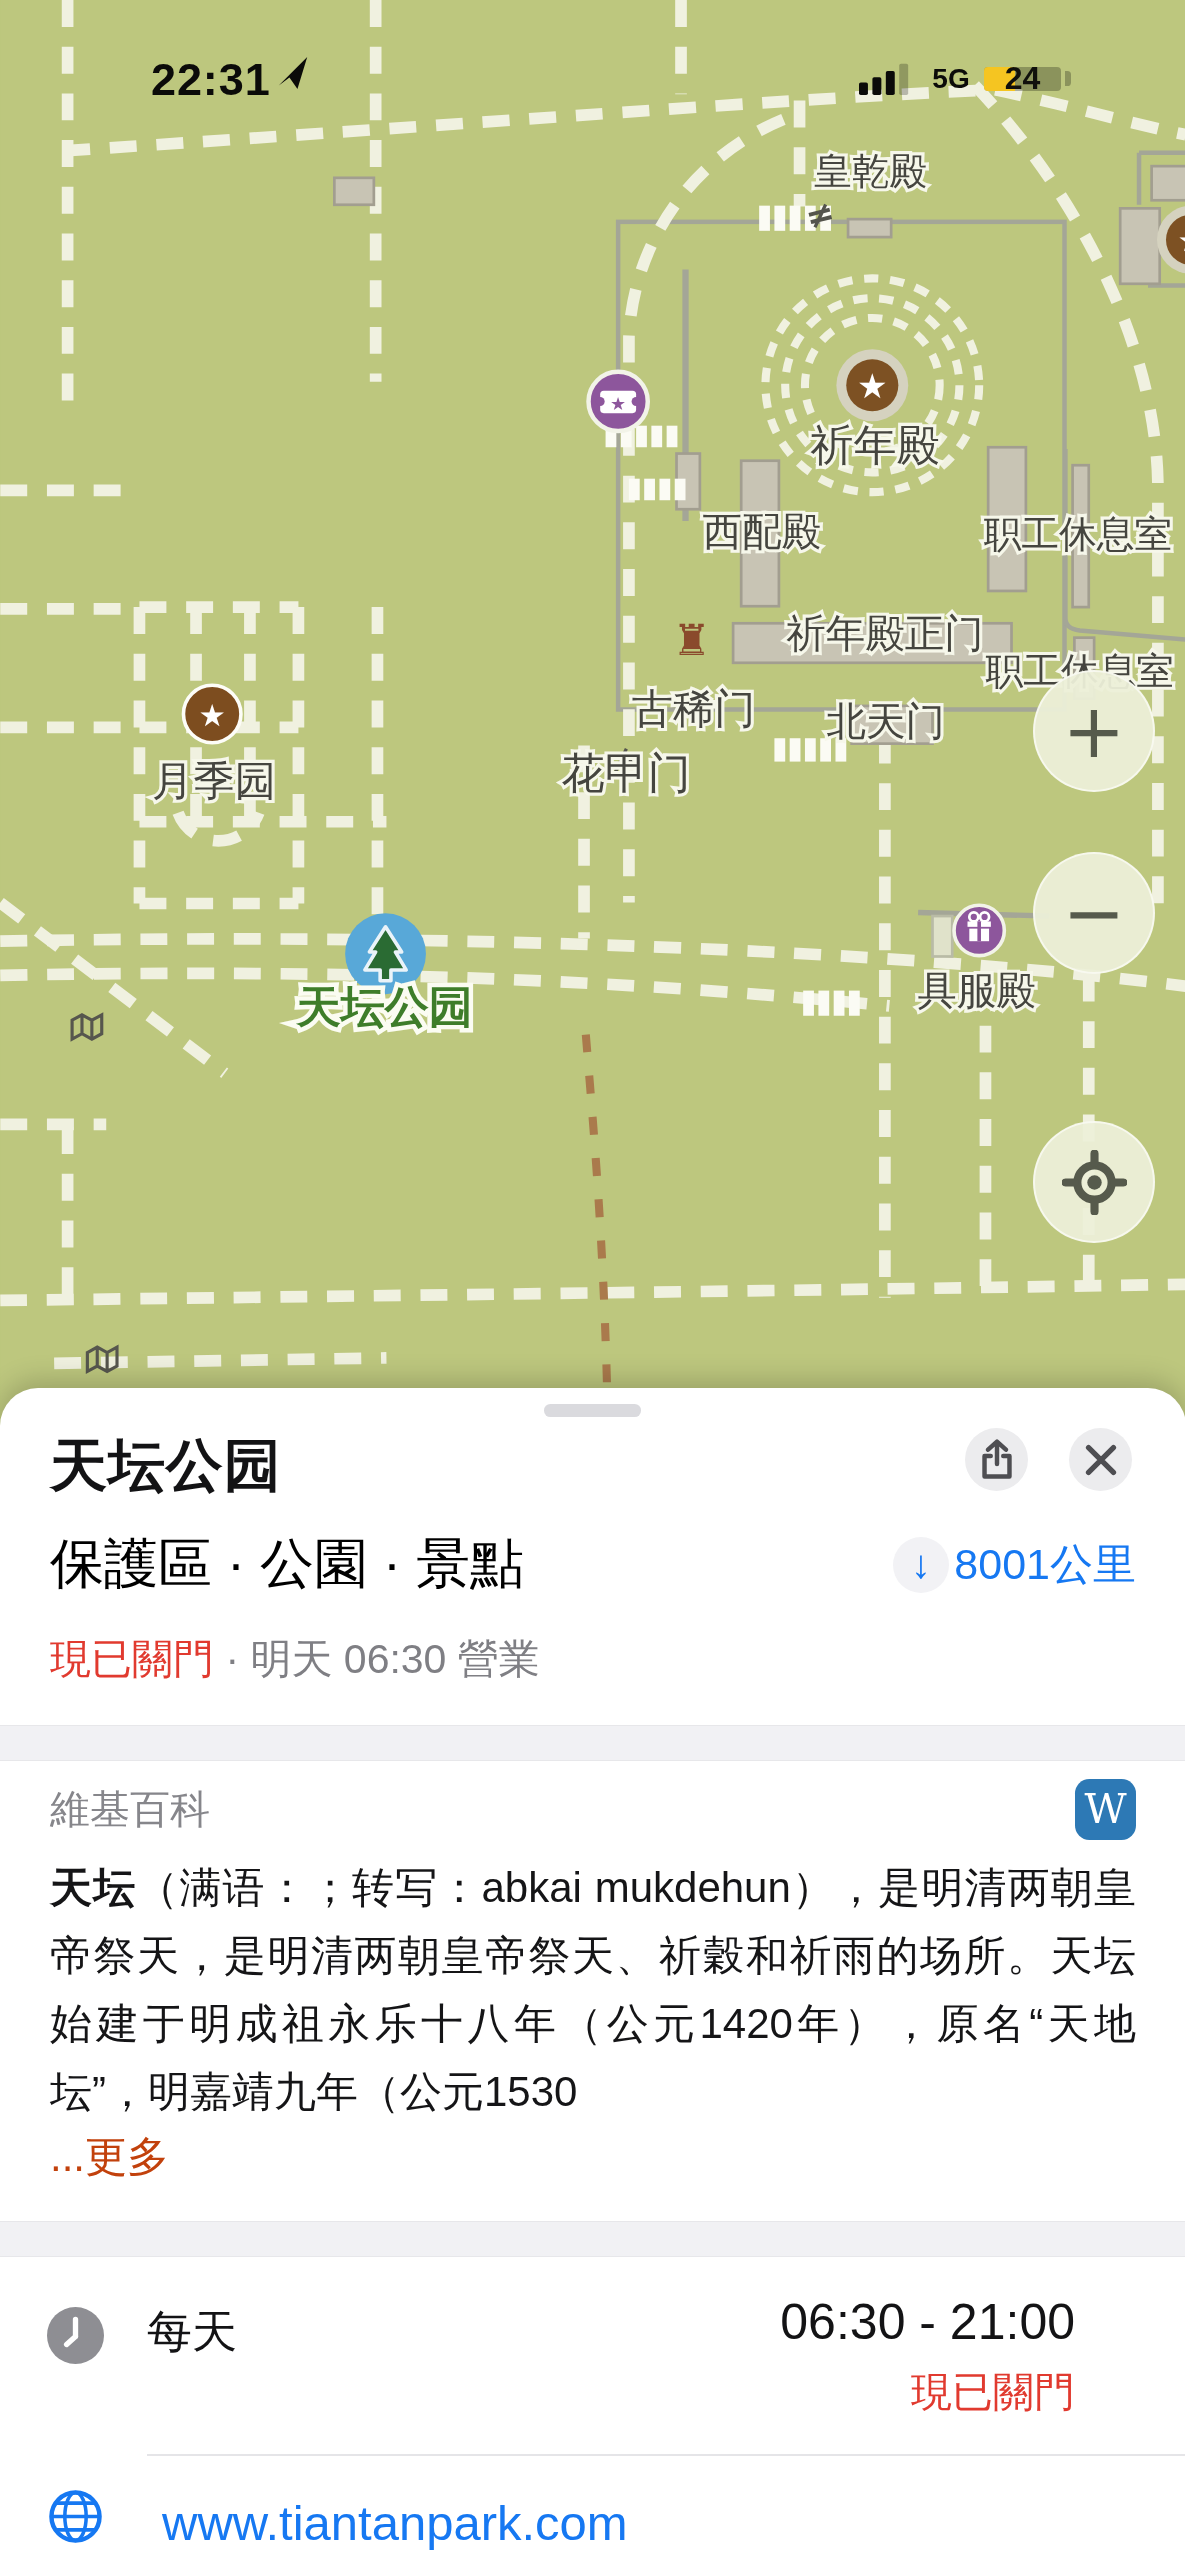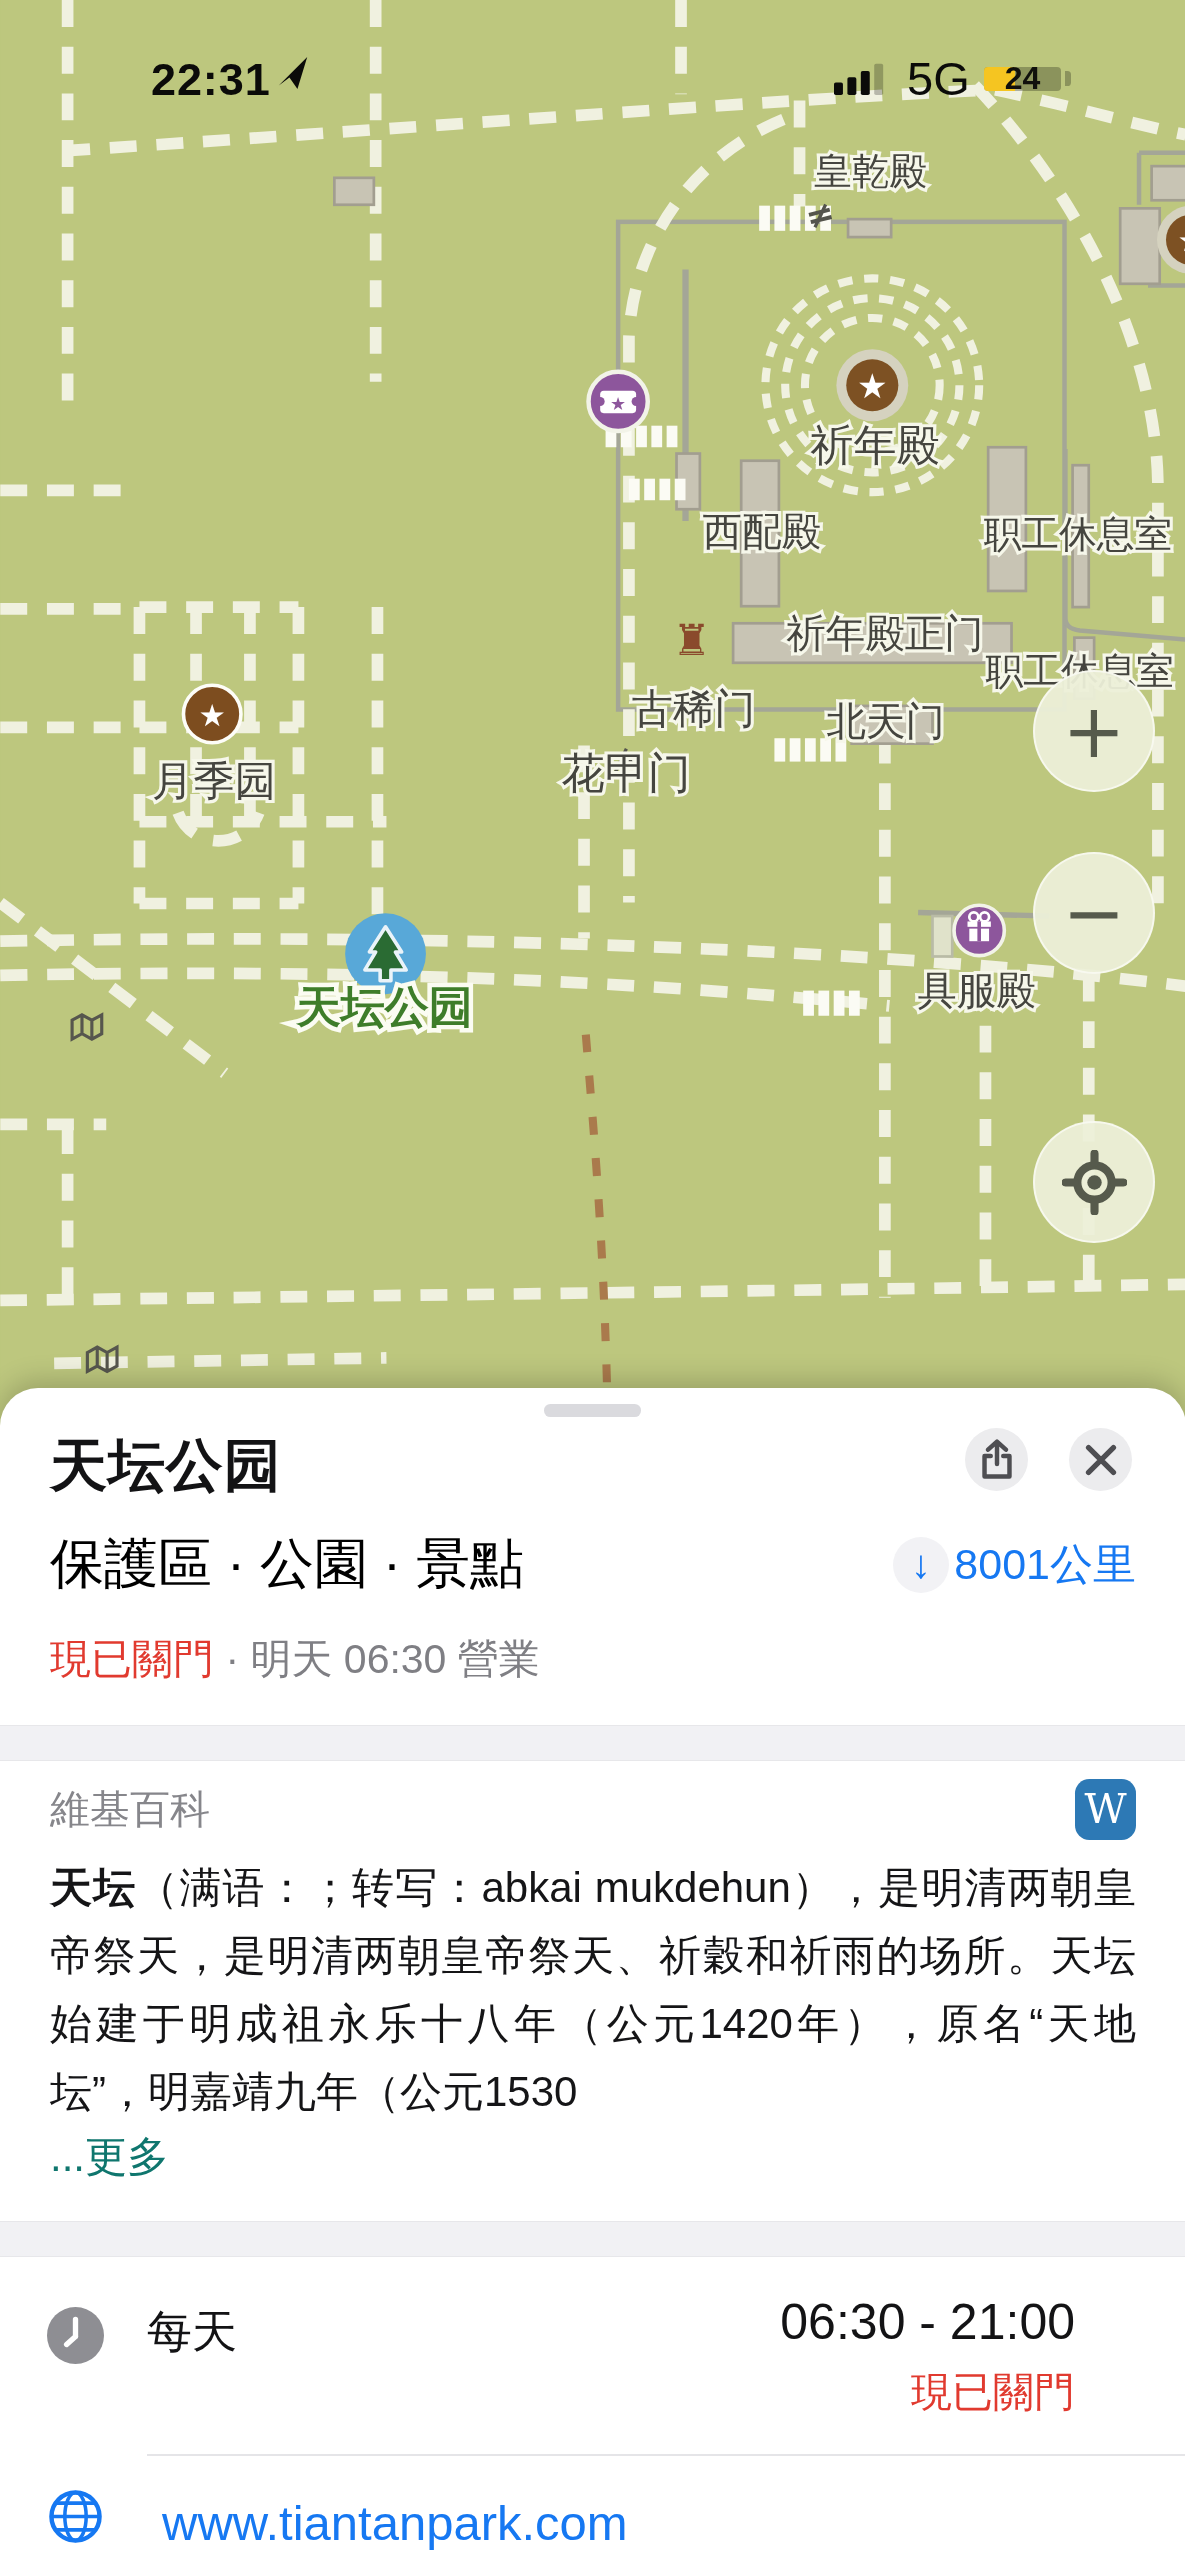--- a/index.html
+++ b/index.html
@@ -11,21 +11,21 @@
   .mlabel{font-family:"Liberation Sans","DejaVu Sans",sans-serif;font-weight:500;
     fill:#45453f;stroke:#f6f7ea;stroke-width:7px;paint-order:stroke;text-anchor:middle;}
   .mpark{font-family:"Liberation Sans","DejaVu Sans",sans-serif;font-weight:700;
     fill:#3e7d2a;stroke:#fbfcf2;stroke-width:10px;paint-order:stroke;text-anchor:middle;}
   .glyph{font-family:"DejaVu Sans",sans-serif;text-anchor:middle;}
   
   #statusbar{position:absolute;left:0;top:50px;width:1186px;height:63px;color:#0b0b09;}
   #sb-time{position:absolute;left:151px;top:4px;font-size:45px;font-weight:700;letter-spacing:0.9px;}
   #sb-nav{position:absolute;left:277px;top:5.4px;}
   #sb-right{position:absolute;right:115px;top:0;display:flex;align-items:center;gap:14.4px;height:57px;}
-  #sb-5g{font-size:47px;font-weight:400;}
+  #sb-5g{font-size:28px;font-weight:700;}
   .batt{position:relative;width:77px;height:24px;border-radius:4px;background:rgba(45,47,25,.34);overflow:hidden;}
   .batt .fill{position:absolute;left:0;top:0;bottom:0;width:30.5px;background:#f5c521;}
   .batt .num{position:absolute;inset:0;display:flex;align-items:center;justify-content:center;
     font-size:32px;font-weight:700;color:#10100c;}
   .nub{width:6.3px;height:15.3px;background:rgba(45,47,25,.34);border-radius:0 3.6px 3.6px 0;margin-left:-10.8px;}
   
   .mapbtn{position:absolute;left:1033px;width:122px;height:122px;border-radius:50%;
     background:rgba(236,239,216,.95);border:2.7px solid rgba(255,255,255,.6);box-sizing:border-box;
     display:flex;align-items:center;justify-content:center;color:#565a4c;font-size:75px;font-weight:500;
     font-family:"DejaVu Sans",sans-serif;}
@@ -47,21 +47,21 @@
   .red{color:#e13a2f;font-weight:500;}
   .band{height:34px;background:#f1f1f4;border-top:1.8px solid #e7e7ea;border-bottom:1.8px solid #e7e7ea;margin-top:38px;}
   .band2{height:34px;background:#f1f1f4;border-top:1.8px solid #e7e7ea;border-bottom:1.8px solid #e7e7ea;}
   #wikicard{padding:18px 50px 36px 50px;}
   #wikihdr{display:flex;align-items:center;}
   #wikititle{flex:1;font-size:40px;color:#86868b;}
   #wikibadge{width:61px;height:61px;border-radius:14.4px;background:#2d79b5;display:flex;align-items:center;justify-content:center;
     color:#fff;font-family:"DejaVu Serif","Liberation Serif",serif;font-size:41px;}
   #wikibody{margin-top:14.4px;font-size:42px;line-height:68px;color:#151517;text-align:justify;}
   #wikibody b{font-weight:700;}
-  #morelink{display:block;font-size:42px;line-height:57px;color:#0f766e;margin-top:1.8px;}
+  #morelink{display:block;font-size:42px;line-height:57px;color:#c2410c;margin-top:1.8px;}
   .inforow{display:flex;align-items:flex-start;padding:36px 111px 0 47px;}
   .iconcol{flex:none;width:57px;}
   .divider{height:1.8px;background:#e5e5e8;margin-left:147px;margin-top:34px;}
   #hourslabel{font-size:45px;color:#131315;margin-left:43px;margin-top:9px;flex:1;}
   #hoursright{text-align:right;}
   #hourstime{font-size:50px;color:#131315;}
   #hoursstatus{font-size:41px;margin-top:14.4px;}
   #weblink{font-size:49px;color:#1678f2;margin-left:58px;margin-top:7.2px;}
 </style>
 </head>

